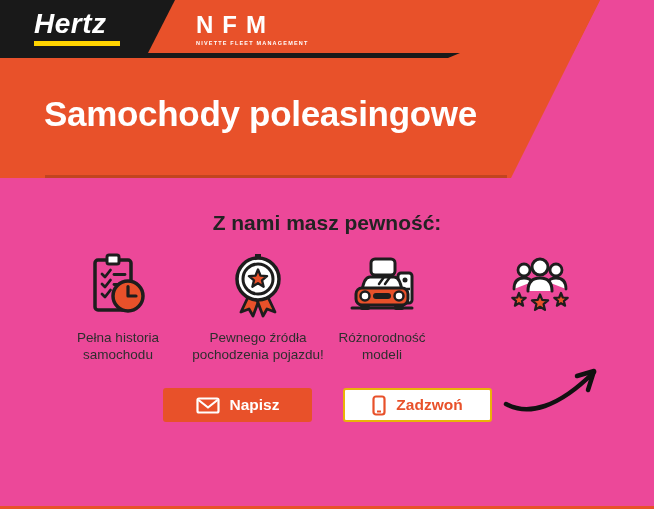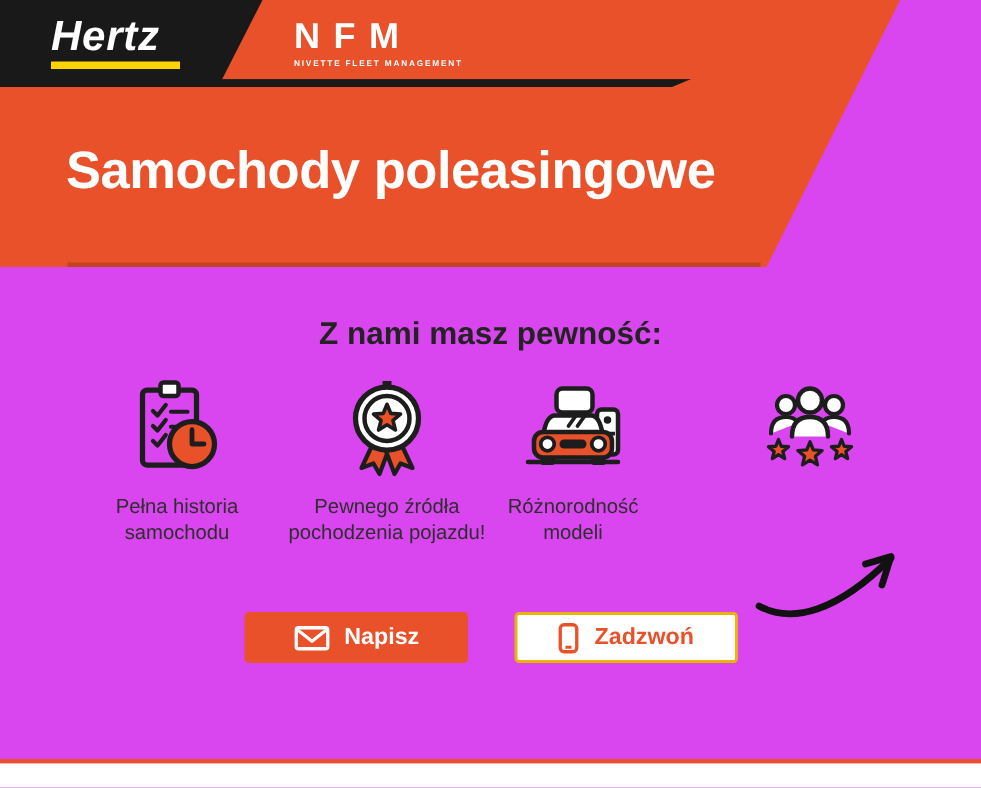--- a/index.html
+++ b/index.html
@@ -1,16 +1,16 @@
 <!DOCTYPE html>
 <html><head>
 <meta charset="utf-8">
 <style>
   html,body{margin:0;padding:0;background:#ffffff;}
-  .canvas{position:relative;width:654px;height:509px;overflow:hidden;background:#d946ef;
+  .canvas{position:relative;width:654px;height:509px;overflow:hidden;background:#ec4899;
           font-family:"Liberation Sans",sans-serif;}
 
   
   .hero{position:absolute;left:0;top:0;width:654px;height:180px;}
   .hero-orange{position:absolute;left:0;top:0;width:654px;height:178px;background:#e8512a;
                clip-path:polygon(0 0,600px 0,511px 178px,0 178px);}
   .hero-black{position:absolute;left:0;top:0;width:654px;height:58px;background:#191919;
               clip-path:polygon(0 0,587px 0,448px 58px,0 58px);}
   .hero-nfm-orange{position:absolute;left:0;top:0;width:654px;height:53px;background:#e8512a;
               clip-path:polygon(175px 0,600px 0,573px 53px,148px 53px);}
@@ -31,21 +31,21 @@
   
   .heading{position:absolute;left:0;top:211px;width:654px;margin:0;text-align:center;
            color:#232323;font-size:21px;font-weight:700;}
   .feature{position:absolute;top:251px;width:160px;text-align:center;}
   .f1{left:38px;} .f2{left:178px;} .f3{left:302px;} .f4{left:460px;}
   .feature svg{display:block;margin:0 auto;}
   .feature-label{margin-top:6px;color:#2e2e2e;font-size:13.5px;font-weight:400;line-height:17px;}
   .feature-label span{display:block;}
 
   
-  .btn{position:absolute;top:408px;width:149px;height:34px;box-sizing:border-box;
+  .btn{position:absolute;top:388px;width:149px;height:34px;box-sizing:border-box;
        display:flex;align-items:center;justify-content:center;gap:10px;
        font-family:"Liberation Sans",sans-serif;font-size:15.5px;font-weight:700;
        border-radius:3px;cursor:pointer;}
   .btn-write{left:163px;background:#e8512a;color:#ffffff;border:none;}
   .btn-call{left:343px;background:#ffffff;color:#e8512a;border:2px solid #eab308;}
   .btn svg{display:block;}
 
   .arrow{position:absolute;left:498px;top:356px;}
 
   .footer-bar{position:absolute;left:0;top:506px;width:654px;height:19px;background:#e8512a;}

